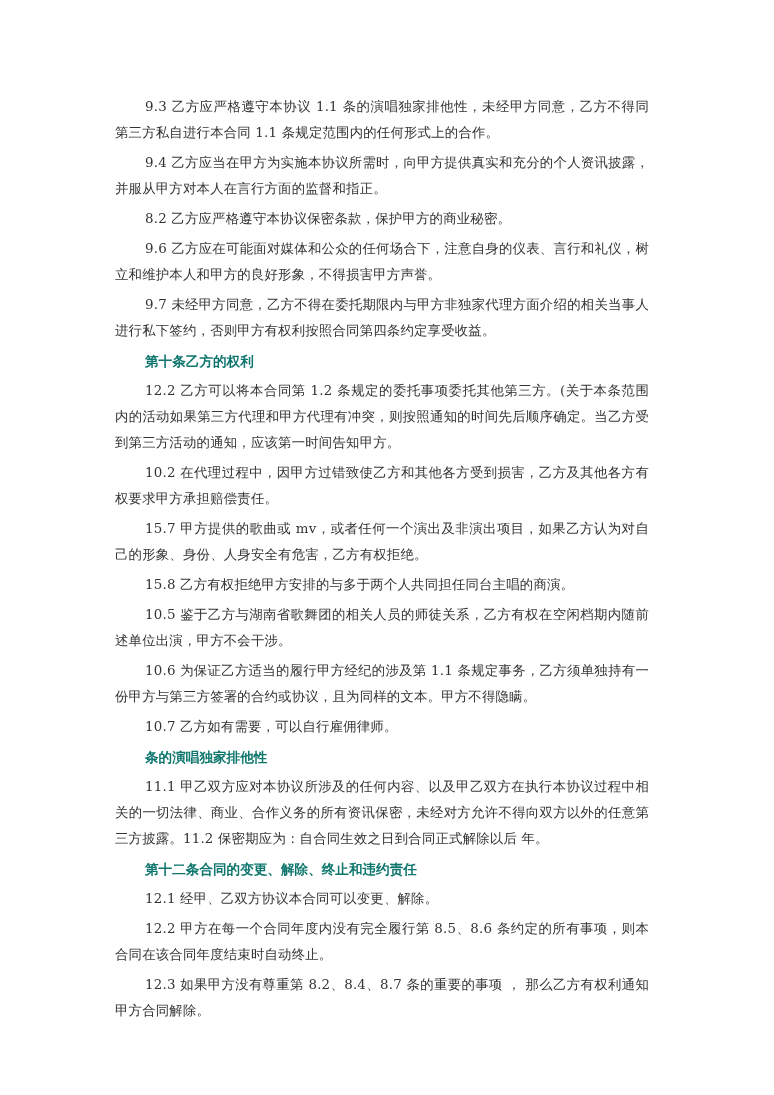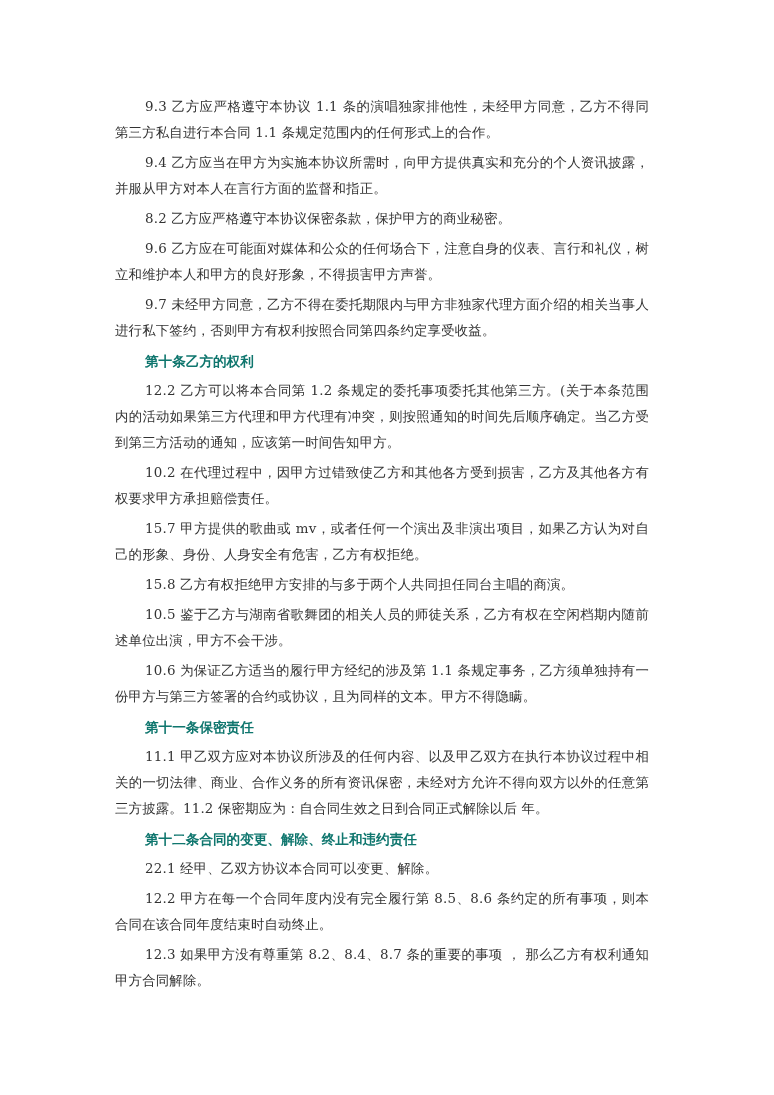--- a/index.html
+++ b/index.html
@@ -20,19 +20,20 @@
   <p class="para">8.2 乙方应严格遵守本协议保密条款，保护甲方的商业秘密。</p>
   <p class="para">9.6 乙方应在可能面对媒体和公众的任何场合下，注意自身的仪表、言行和礼仪，树立和维护本人和甲方的良好形象，不得损害甲方声誉。</p>
   <p class="para">9.7 未经甲方同意，乙方不得在委托期限内与甲方非独家代理方面介绍的相关当事人进行私下签约，否则甲方有权利按照合同第四条约定享受收益。</p>
   <p class="heading">第十条乙方的权利</p>
   <p class="para">12.2 乙方可以将本合同第 1.2 条规定的委托事项委托其他第三方。(关于本条范围内的活动如果第三方代理和甲方代理有冲突，则按照通知的时间先后顺序确定。当乙方受到第三方活动的通知，应该第一时间告知甲方。</p>
   <p class="para">10.2 在代理过程中，因甲方过错致使乙方和其他各方受到损害，乙方及其他各方有权要求甲方承担赔偿责任。</p>
   <p class="para">15.7 甲方提供的歌曲或 mv，或者任何一个演出及非演出项目，如果乙方认为对自己的形象、身份、人身安全有危害，乙方有权拒绝。</p>
   <p class="para">15.8 乙方有权拒绝甲方安排的与多于两个人共同担任同台主唱的商演。</p>
   <p class="para">10.5 鉴于乙方与湖南省歌舞团的相关人员的师徒关系，乙方有权在空闲档期内随前述单位出演，甲方不会干涉。</p>
   <p class="para">10.6 为保证乙方适当的履行甲方经纪的涉及第 1.1 条规定事务，乙方须单独持有一份甲方与第三方签署的合约或协议，且为同样的文本。甲方不得隐瞒。</p>
-  <p class="heading">第十一条保密责任</p>
+  <p class="para">10.7 乙方如有需要，可以自行雇佣律师。</p>
+  <p class="heading">条的演唱独家排他性</p>
   <p class="para">11.1 甲乙双方应对本协议所涉及的任何内容、以及甲乙双方在执行本协议过程中相关的一切法律、商业、合作义务的所有资讯保密，未经对方允许不得向双方以外的任意第三方披露。11.2 保密期应为：自合同生效之日到合同正式解除以后  年。</p>
   <p class="heading">第十二条合同的变更、解除、终止和违约责任</p>
-  <p class="para">22.1 经甲、乙双方协议本合同可以变更、解除。</p>
+  <p class="para">12.1 经甲、乙双方协议本合同可以变更、解除。</p>
   <p class="para">12.2 甲方在每一个合同年度内没有完全履行第 8.5、8.6 条约定的所有事项，则本合同在该合同年度结束时自动终止。</p>
   <p class="para">12.3 如果甲方没有尊重第 8.2、8.4、8.7 条的重要的事项 ， 那么乙方有权利通知甲方合同解除。</p>
 </div>
 
 </body></html>

